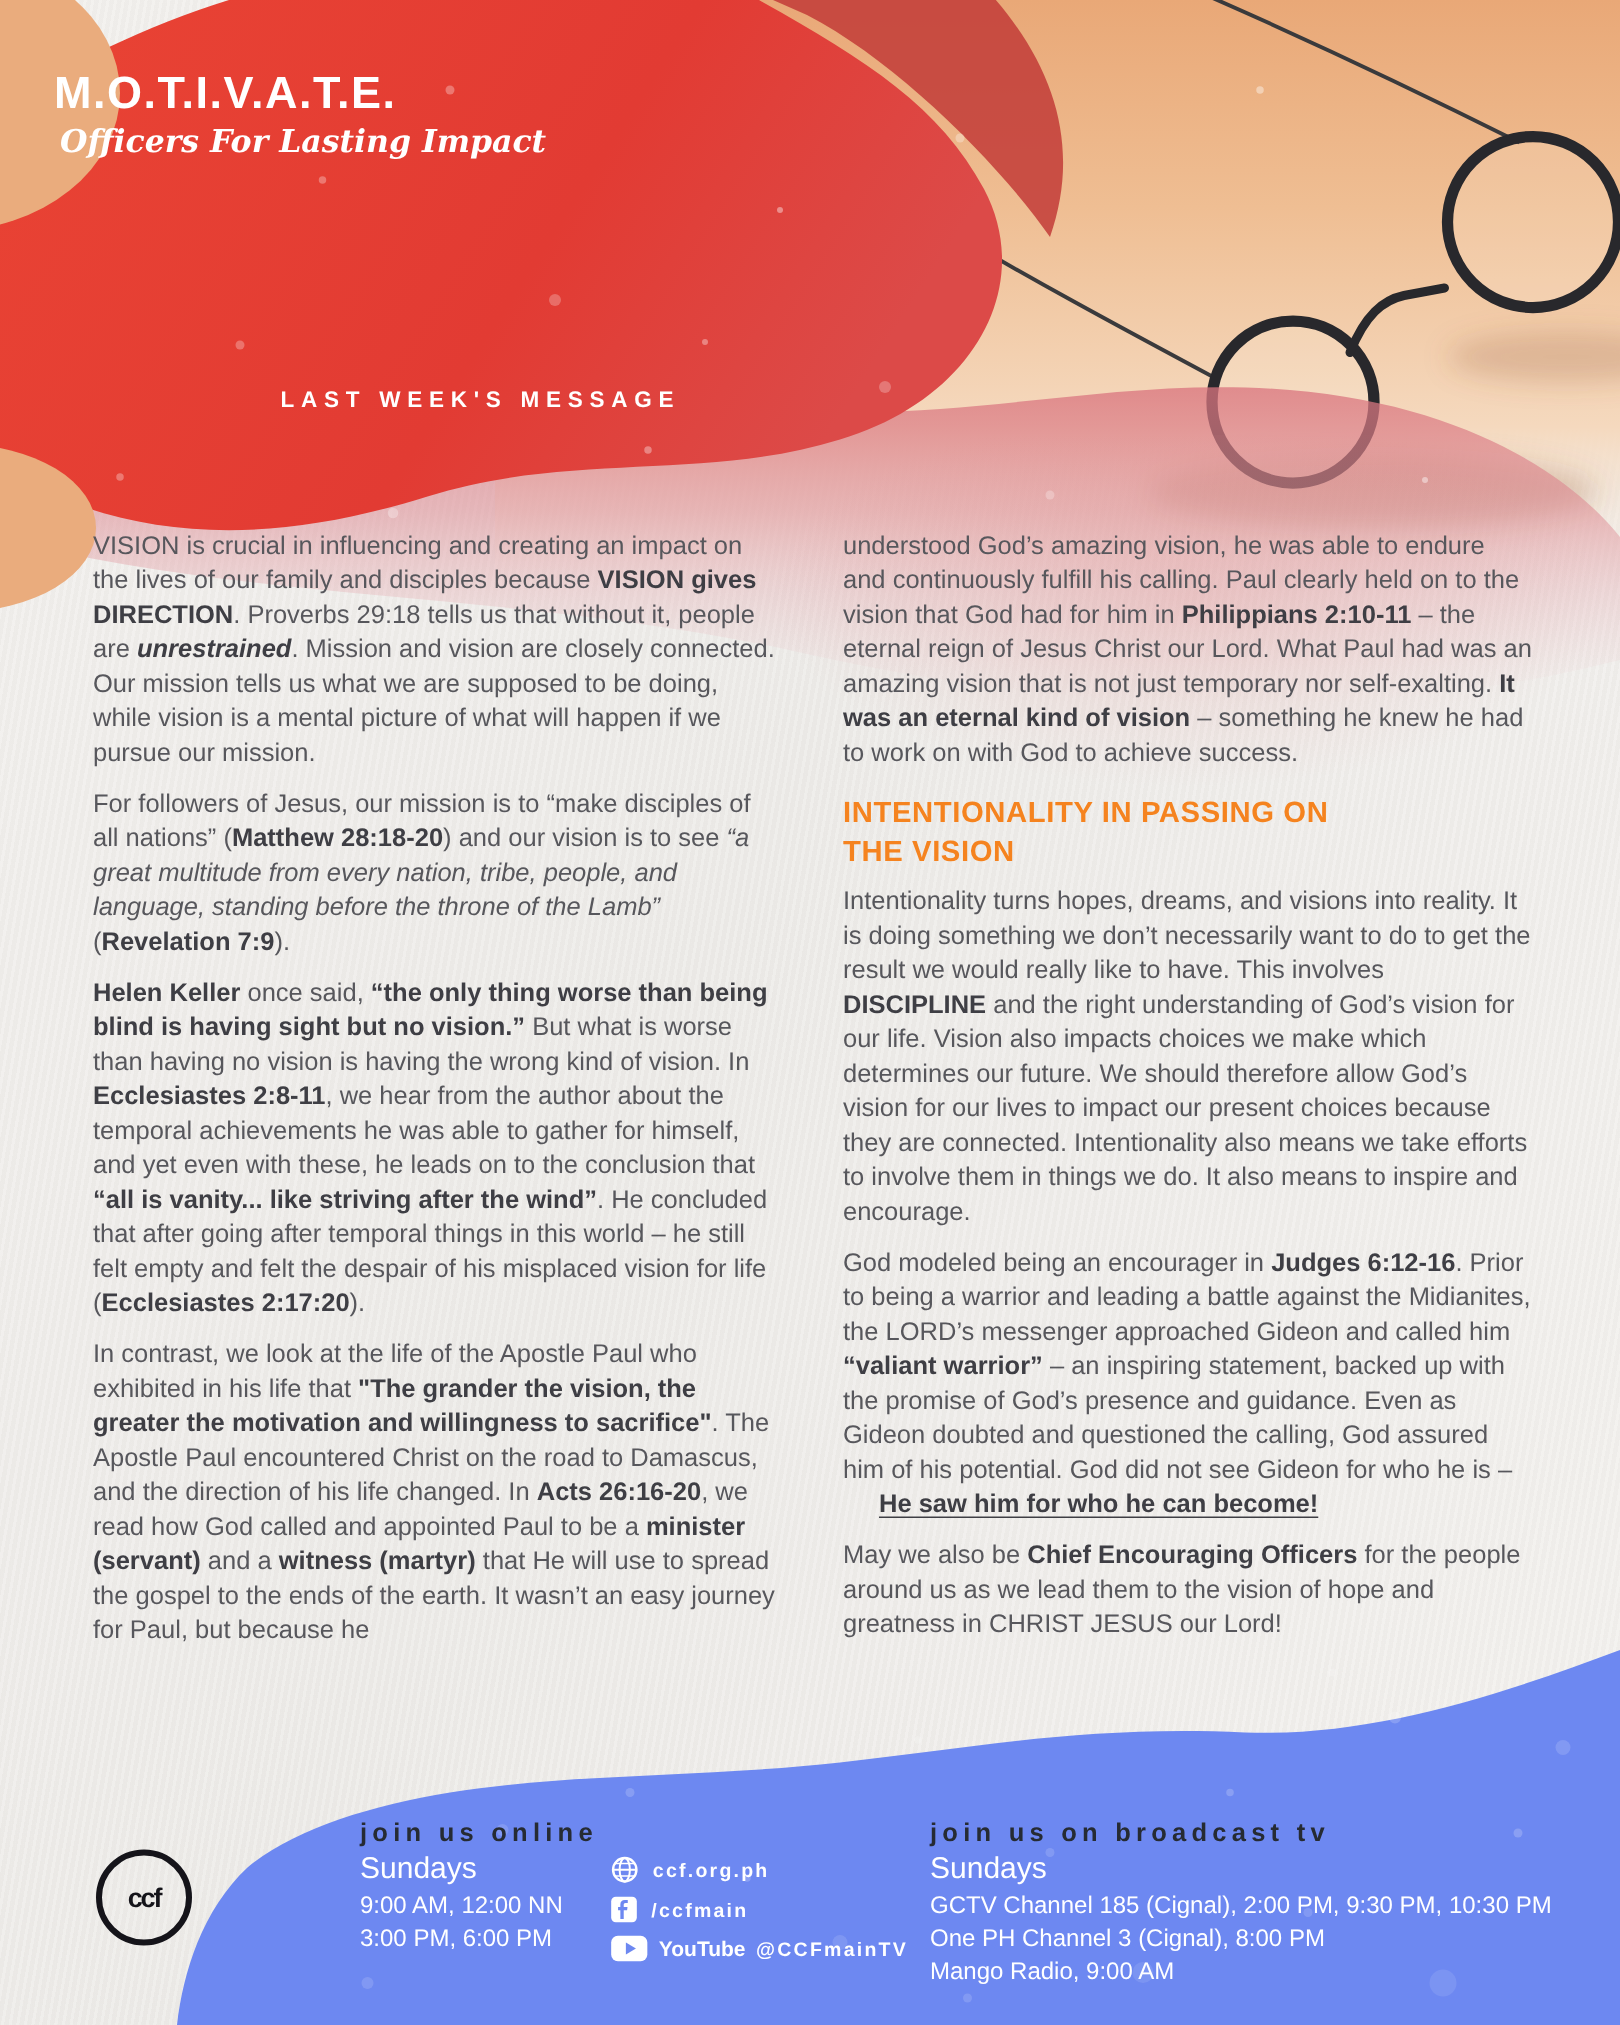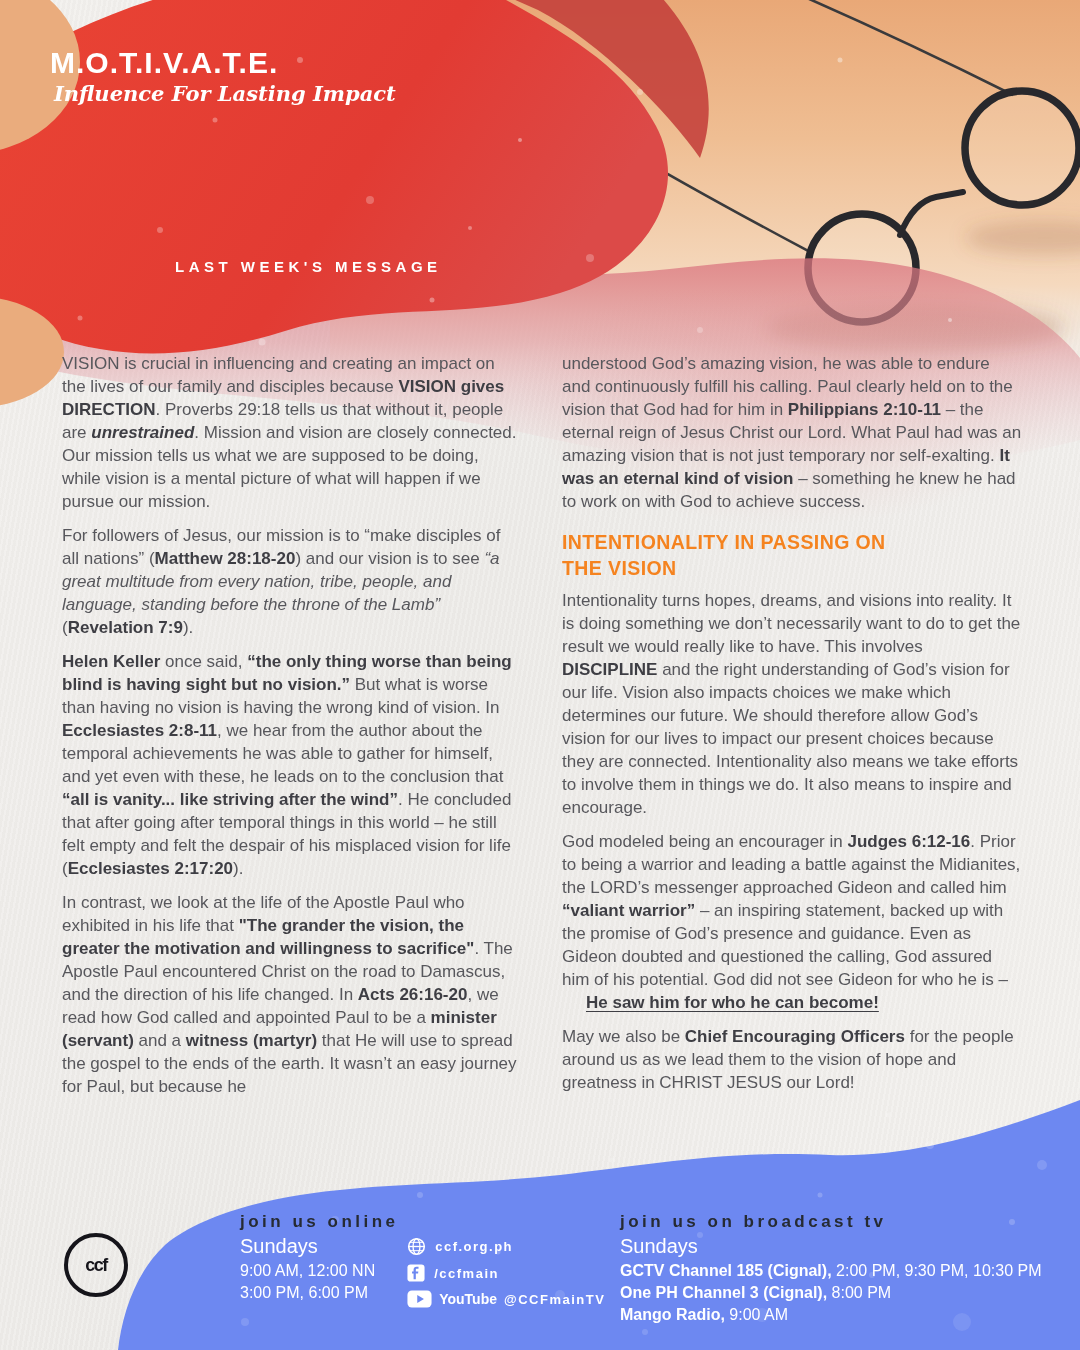--- a/index.html
+++ b/index.html
@@ -8,27 +8,27 @@
     background:
       repeating-linear-gradient(100deg, rgba(255,255,255,.18) 0 2px, rgba(0,0,0,0.008) 2px 5px),
       linear-gradient(115deg,#F1EFEC 0%,#ECEAE7 45%,#F2F0ED 100%);
     font-family:"Liberation Sans",sans-serif;
   }
   svg{display:block;}
   .hdr-svg{position:absolute;left:0;top:0;z-index:1;}
   .pink-wash{position:absolute;left:505px;top:290px;width:575px;height:240px;z-index:1;
     background:radial-gradient(ellipse at 50% 45%, rgba(226,148,148,.30) 0%, rgba(226,148,148,0) 68%);}
   
-  .motivate{position:absolute;left:50px;top:46px;z-index:3;color:#fff;}
+  .motivate{position:absolute;left:36px;top:46px;z-index:3;color:#fff;}
   .motivate .big{font-size:30px;font-weight:800;letter-spacing:1px;}
   .motivate .script{font-family:"DejaVu Serif",serif;font-style:italic;font-weight:700;font-size:21px;margin-top:1px;margin-left:4px;}
   .vision{position:absolute;left:50px;top:86px;z-index:3;line-height:1;white-space:nowrap;}
   .vision .v{font-family:"DejaVu Serif",serif;font-style:italic;font-weight:700;font-size:198px;color:#6E8BF3;}
   .vision .rest{font-family:"DejaVu Serif",serif;font-style:italic;font-weight:700;font-size:106px;color:#FFFFFF;margin-left:-14px;}
-  .kicker{position:absolute;left:175px;top:258px;z-index:3;color:#fff;font-size:15px;font-weight:700;letter-spacing:4.5px;}
+  .kicker{position:absolute;left:187px;top:258px;z-index:3;color:#fff;font-size:15px;font-weight:700;letter-spacing:4.5px;}
   
   .col{position:absolute;top:352px;width:460px;z-index:2;font-size:17px;line-height:23px;color:#57575C;}
   .col-left{left:62px;}
   .col-right{left:562px;}
   .para{margin:0 0 11px 0;}
   .b{font-weight:700;color:#3E3E44;}
   .i{font-style:italic;}
   .u{text-decoration:underline;text-underline-offset:3px;margin-left:24px;}
   .shead{color:#F5831F;font-weight:800;font-size:19.5px;line-height:26px;letter-spacing:.4px;margin:16px 0 8px 0;}
   
@@ -41,21 +41,21 @@
   .fcol-tv{left:620px;top:1212px;}
   .fhead{color:#262B33;font-size:17px;font-weight:800;letter-spacing:3.5px;margin-bottom:3px;}
   .fday{font-size:20px;font-weight:400;margin-bottom:2px;}
   .ftime{font-size:16px;line-height:22px;}
   .frow{display:flex;}
   .flinks{margin-left:32px;padding-top:2px;}
   .flink{display:flex;align-items:center;margin-bottom:8px;}
   .flink .lbl{font-size:13px;font-weight:700;letter-spacing:1.5px;margin-left:9px;}
   .flink .brand{font-size:14px;font-weight:800;letter-spacing:0;margin-left:7px;margin-right:7px;}
   .sched{font-size:16px;line-height:22px;}
-  .sched .b2{font-weight:700;color:#fff;}
+  .sched .b2{font-weight:400;color:#fff;}
 </style>
 </head>
 <body>
 
 <div class="page">
 
   <svg class="hdr-svg" width="1080" height="500" viewBox="0 0 1080 500">
     <defs>
       <linearGradient id="photoG" x1="0" y1="0" x2="0" y2="1">
         <stop offset="0" stop-color="#E9A877"></stop>
@@ -120,21 +120,21 @@
         <circle cx="700" cy="330" r="3" opacity=".3"></circle>
       <circle cx="470" cy="228" r="2" opacity=".35"></circle>
         <circle cx="215" cy="120" r="2.5" opacity=".3"></circle>
     </g>
   </svg>
 
   <div class="pink-wash"></div>
 
   <div class="motivate">
     <div class="big">M.O.T.I.V.A.T.E.</div>
-    <div class="script">Influence For Lasting Impact</div>
+    <div class="script">Officers For Lasting Impact</div>
   </div>
 
   <div class="kicker">LAST WEEK'S MESSAGE</div>
 
   <div class="col col-left" id="col-left">
       <p class="para"><span>VISION is crucial in influencing and creating an impact on the lives of our family and disciples because </span><span class="b">VISION gives DIRECTION</span><span>. Proverbs 29:18 tells us that without it, people are </span><span class="b i">unrestrained</span><span>. Mission and vision are closely connected. Our mission tells us what we are supposed to be doing, while vision is a mental picture of what will happen if we pursue our mission.</span></p>
       <p class="para"><span>For followers of Jesus, our mission is to “make disciples of all nations” (</span><span class="b">Matthew 28:18-20</span><span>) and our vision is to see </span><span class="i">“a great multitude from every nation, tribe, people, and language, standing before the throne of the Lamb”</span><span> (</span><span class="b">Revelation 7:9</span><span>).</span></p>
       <p class="para"><span class="b">Helen Keller</span><span> once said, </span><span class="b">“the only thing worse than being blind is having sight but no vision.”</span><span> But what is worse than having no vision is having the wrong kind of vision. In </span><span class="b">Ecclesiastes 2:8-11</span><span>, we hear from the author about the temporal achievements he was able to gather for himself, and yet even with these, he leads on to the conclusion that </span><span class="b">“all is vanity... like striving after the wind”</span><span>. He concluded that after going after temporal things in this world – he still felt empty and felt the despair of his misplaced vision for life (</span><span class="b">Ecclesiastes 2:17:20</span><span>).</span></p>
       <p class="para"><span>In contrast, we look at the life of the Apostle Paul who exhibited in his life that </span><span class="b">"The grander the vision, the greater the motivation and willingness to sacrifice"</span><span>. The Apostle Paul encountered Christ on the road to Damascus, and the direction of his life changed. In </span><span class="b">Acts 26:16-20</span><span>, we read how God called and appointed Paul to be a </span><span class="b">minister (servant)</span><span> and a </span><span class="b">witness (martyr)</span><span> that He will use to spread the gospel to the ends of the earth. It wasn’t an easy journey for Paul, but because he</span></p>
     </div>

